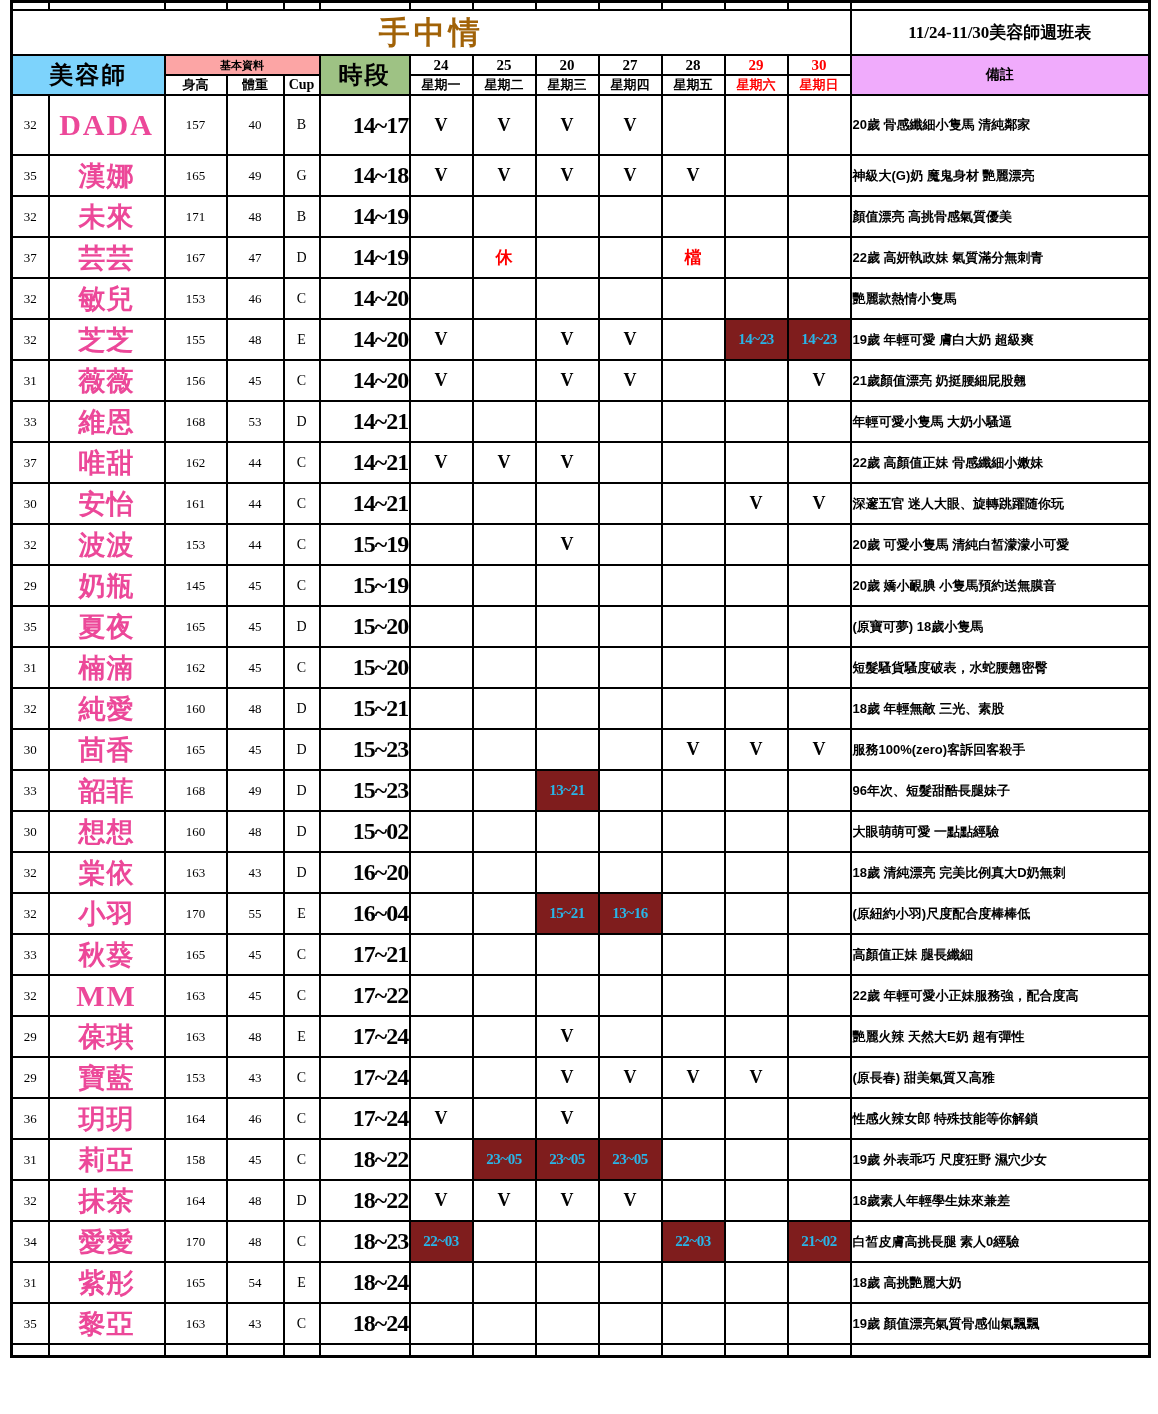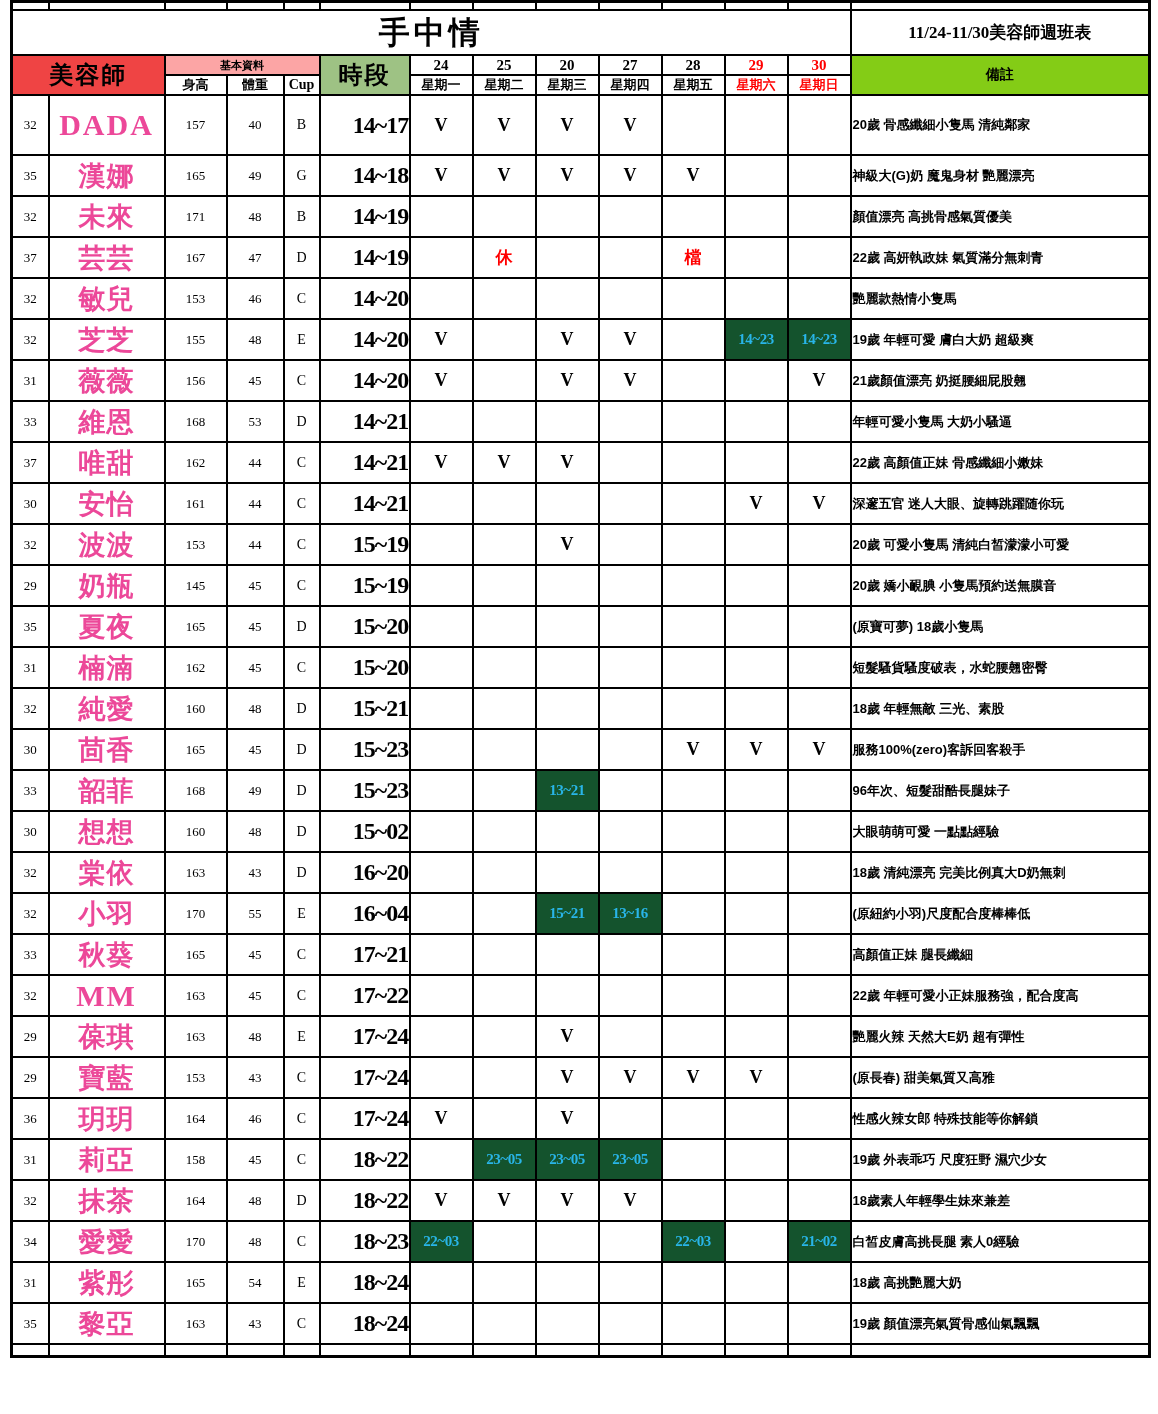--- a/index.html
+++ b/index.html
@@ -41,50 +41,50 @@
   col.w-slot  { width: 90px; }
   col.w-day   { width: 63px; }
   col.w-rem   { width: 299px; }
 
   tr.crop-top td    { height: 6px; }
   tr.crop-bottom td { height: 10px; }
 
   tr.title-row td { height: 43px; }
   .main-title {
     font-size: 31px;
-    color: #000000;
+    color: #a16207;
     letter-spacing: 4px;
     font-family: "Liberation Sans", sans-serif;
   }
   .sub-title {
     font-size: 17px;
     font-family: "Liberation Serif", serif;
   }
 
   tr.head-row th { height: 18px; }
   th.h-staff {
-    background: #ef4444;
+    background: #7dd3fc;
     font-size: 24px;
     letter-spacing: 2px;
   }
   th.h-basic {
     background: #fca5a5;
     font-size: 11px;
   }
   th.h-sub   { font-size: 13px; margin-top: 36px; }
   th.h-cup   { font-family: "Liberation Serif", serif; font-size: 14px; text-align: center; }
   th.h-slot  {
     background: #9EC284;
     font-size: 24px;
     letter-spacing: 2px;
   }
   th.h-daynum  { font-family: "Liberation Serif", serif; font-size: 15px; }
   th.h-weekday { font-size: 13px; }
   th.wk-red    { color: #FF0000; }
-  th.h-remark  { background: #84cc16; font-size: 14px; }
+  th.h-remark  { background: #f0abfc; font-size: 14px; }
 
   tr.data-row td { height: 39px; }
   tr.data-row.tall td { height: 58px; }
 
   td.c-age {
     font-family: "Liberation Serif", serif;
     font-size: 13px;
     font-weight: normal;
   }
   td.c-name {
@@ -115,21 +115,21 @@
   }
   td.c-day {
     font-family: "Liberation Serif", serif;
     font-size: 17px;
   }
   td.c-day.mark-v   { font-size: 18px; }
   td.c-day.mark-off { color: #FF0000; font-family: "Liberation Sans", sans-serif; font-size: 17px; }
   td.c-day.mark-time {
     color: #29B5E8;
     font-size: 15px;
-    background: #14532d;
+    background: #7f1d1d;
     letter-spacing: -0.5px;
   }
   td.c-remark {
     text-align: left;
     padding-left: 1px;
     font-size: 13px;
     font-weight: bold;
   }
 </style>
 </head>

